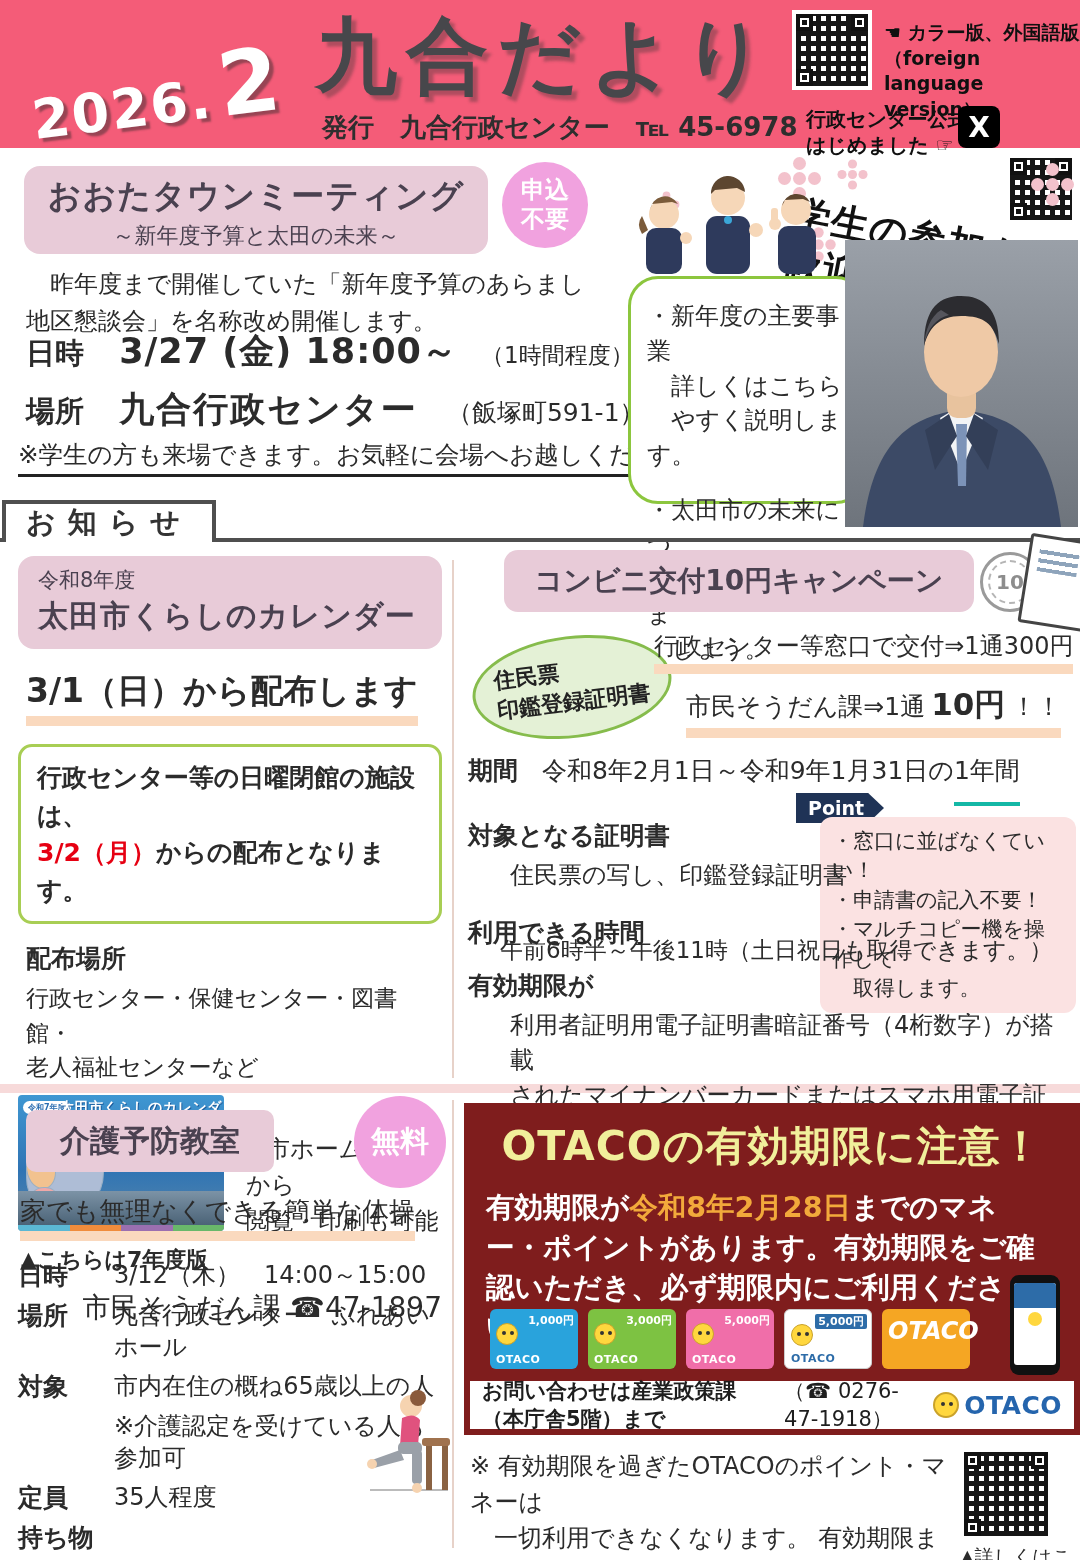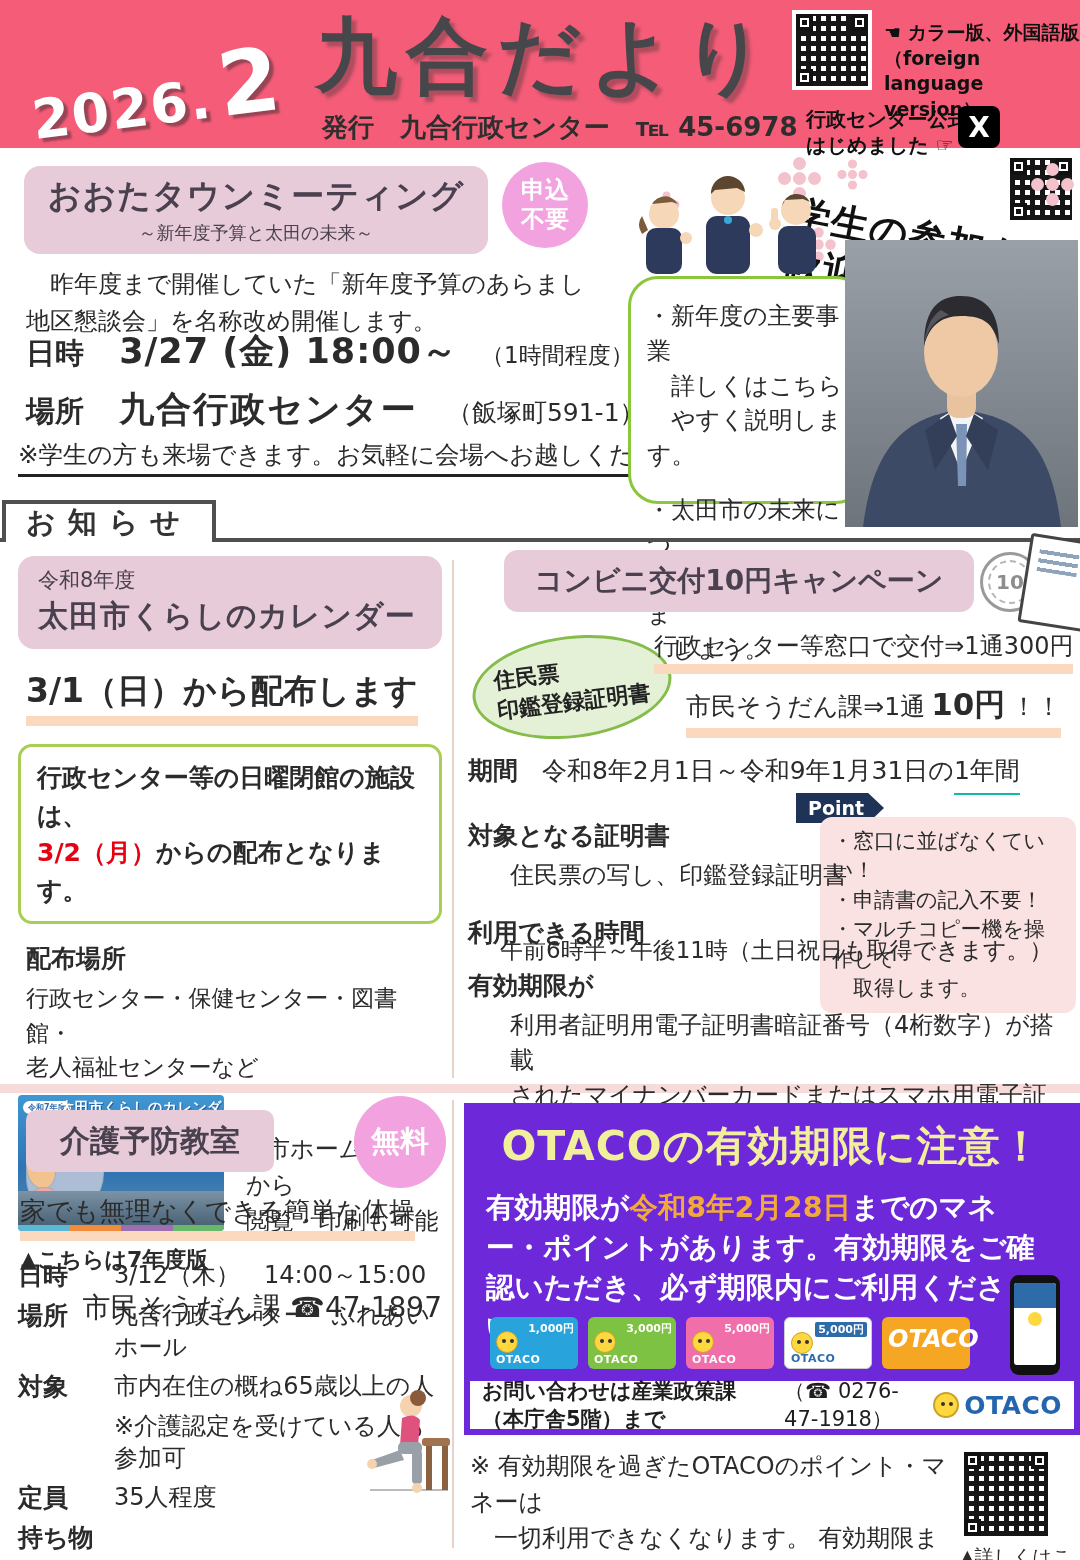--- a/index.html
+++ b/index.html
@@ -29,21 +29,21 @@
   #hdr-cap1{position:absolute;left:884px;top:20px;font-size:19px;font-weight:bold;color:#101010;line-height:1.35;}
   #hdr-x{position:absolute;left:806px;top:106px;font-size:20px;font-weight:bold;color:#101010;line-height:1.3;}
   #x-logo{position:absolute;left:958px;top:106px;width:42px;height:42px;background:#000;border-radius:8px;
           color:#fff;font-weight:900;font-size:28px;display:flex;align-items:center;justify-content:center;}
   #hdr-qr2{left:1006px;top:74px;width:70px;height:70px;}
 
   
   .pinkbox{background:#e8cbd8;border-radius:16px;color:#4a4150;text-align:center;}
   #tm-titlebox{position:absolute;left:24px;top:166px;width:464px;height:88px;padding-top:8px;}
   #tm-title{font-size:33px;font-weight:bold;letter-spacing:1px;}
-  #tm-sub{font-size:18px;margin-top:2px;}
+  #tm-sub{font-size:22px;margin-top:2px;}
   .pinkcircle{background:#f1a2df;border-radius:50%;color:#fff;font-weight:bold;
               display:flex;flex-direction:column;align-items:center;justify-content:center;}
   #tm-badge{position:absolute;left:502px;top:162px;width:86px;height:86px;font-size:24px;line-height:1.2;}
   #tm-intro{position:absolute;left:26px;top:266px;width:560px;font-size:24px;line-height:1.55;}
   .row-label{font-weight:bold;font-size:29px;}
   #tm-dt{position:absolute;left:26px;top:328px;font-size:29px;}
   #tm-dt .big{font-size:35px;font-weight:bold;margin-left:26px;letter-spacing:1px;}
   #tm-dt .small{font-size:23px;margin-left:14px;}
   #tm-pl{position:absolute;left:26px;top:386px;font-size:29px;}
   #tm-pl .big{font-size:35px;font-weight:bold;margin-left:26px;letter-spacing:2px;}
@@ -117,21 +117,21 @@
   #cv-prices{position:relative;height:118px;margin-top:14px;}
   #cv-ellipse{position:absolute;left:4px;top:8px;width:200px;height:102px;background:#e4f1d6;
               border:3px solid #86bc4c;border-radius:50%;transform:rotate(-7deg);
               display:flex;flex-direction:column;align-items:center;justify-content:center;
               font-size:22px;font-weight:bold;color:#222;line-height:1.35;}
   #cv-p1{position:absolute;left:186px;top:2px;font-size:24px;}
   #cv-p2{position:absolute;left:218px;top:56px;font-size:25px;}
   #cv-p2 .strong{font-size:31px;font-weight:bold;margin:0 6px;}
   #cv-period{margin-top:8px;font-size:25px;}
   #cv-period .lab{font-weight:bold;margin-right:16px;}
-  .u-dark{border-bottom:2px solid #14b8a6;padding-bottom:8px;margin-top:32px;}
+  .u-dark{border-bottom:4px solid #14b8a6;padding-bottom:17px;margin-top:32px;}
   #cv-mid{position:relative;height:158px;margin-top:10px;}
   #cv-point-badge{position:absolute;left:328px;top:-4px;width:88px;height:30px;background:#1f3356;color:#fff;
                   font-weight:bold;font-size:19px;display:flex;align-items:center;padding-left:12px;
                   clip-path:polygon(0 0,82% 0,100% 50%,82% 100%,0 100%);}
   #cv-point-box{position:absolute;left:352px;top:20px;width:256px;background:#fbe2e2;border-radius:12px;
                 padding:10px 12px;font-size:21px;line-height:1.4;}
   #cv-target-h{position:absolute;left:0;top:22px;font-size:25px;font-weight:bold;}
   #cv-target-v{position:absolute;left:42px;top:62px;font-size:24px;}
   #cv-hours-h{position:absolute;left:0;top:119px;font-size:25px;font-weight:bold;}
   #cv-hours-v{position:absolute;left:32px;top:138px;font-size:23px;}
@@ -151,26 +151,26 @@
   #kg-head{position:relative;height:78px;}
   #kg-titlebox{position:absolute;left:8px;top:10px;width:248px;height:62px;border-radius:10px;
                display:flex;align-items:center;justify-content:center;font-size:30px;font-weight:bold;color:#4a4150;}
   #kg-badge{position:absolute;left:336px;top:-4px;width:92px;height:92px;font-size:29px;}
   #kg-sub{margin:16px 0 0 2px;font-size:26px;}
   #kg-rows{display:grid;grid-template-columns:96px 1fr;row-gap:7px;margin-top:18px;font-size:24px;}
   #kg-rows .lab{font-weight:bold;font-size:25px;}
   #kg-woman{position:absolute;right:-6px;top:290px;}
 
   
-  #ot-box{position:absolute;left:464px;top:1103px;width:616px;height:332px;background:#6d28d9;}
+  #ot-box{position:absolute;left:464px;top:1103px;width:616px;height:332px;background:#7f1d1d;}
   #ot-title{margin-top:16px;text-align:center;font-size:41px;font-weight:900;color:#f1ef9b;letter-spacing:1px;}
   #ot-body{margin:14px 20px 0 22px;font-size:28.5px;font-weight:bold;color:#fff;line-height:1.4;width:555px;}
   #ot-body .date{color:#f2a93b;}
   #ot-cards{position:absolute;left:26px;bottom:66px;display:flex;gap:10px;align-items:flex-end;}
-  .card{position:relative;width:88px;height:52px;border-radius:6px;flex:none;}
+  .card{position:relative;width:88px;height:60px;border-radius:6px;flex:none;}
   .card .val{position:absolute;right:4px;top:4px;font-size:11px;font-weight:bold;color:#fff;}
   .card .face{position:absolute;left:6px;top:14px;width:22px;height:22px;border-radius:50%;background:#ffd73e;
               border:1px solid #caa22a;}
   .card .face::after{content:'';position:absolute;left:5px;top:7px;width:4px;height:4px;border-radius:50%;
               background:#333;box-shadow:8px 0 0 #333;}
   .card .brand{position:absolute;left:6px;bottom:3px;font-size:11px;font-weight:900;color:#fff;letter-spacing:.5px;}
   .card.c4 .val{color:#fff;background:#2d6ca8;padding:0 3px;border-radius:2px;}
   .card.c4 .brand{color:#2d6ca8;}
   .card.c5 .big{position:absolute;left:6px;top:8px;font-size:24px;font-weight:900;color:#fff;font-style:italic;}
   #ot-phone{position:absolute;right:20px;bottom:60px;width:50px;height:100px;background:#111;border-radius:9px;

